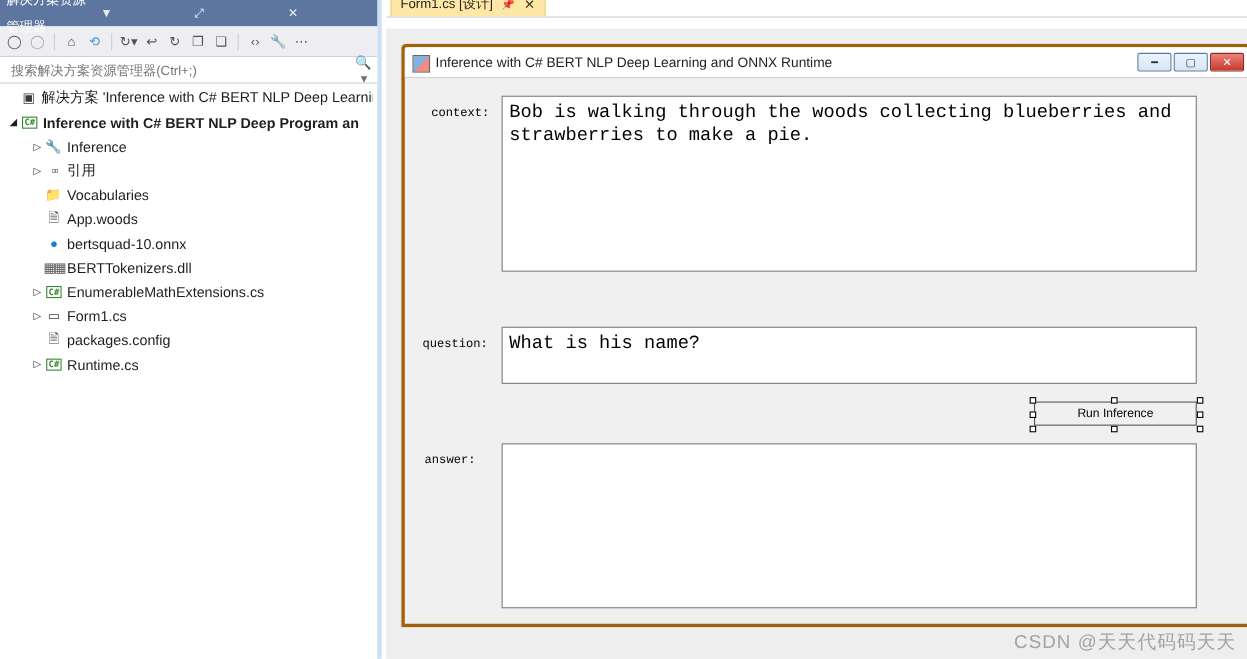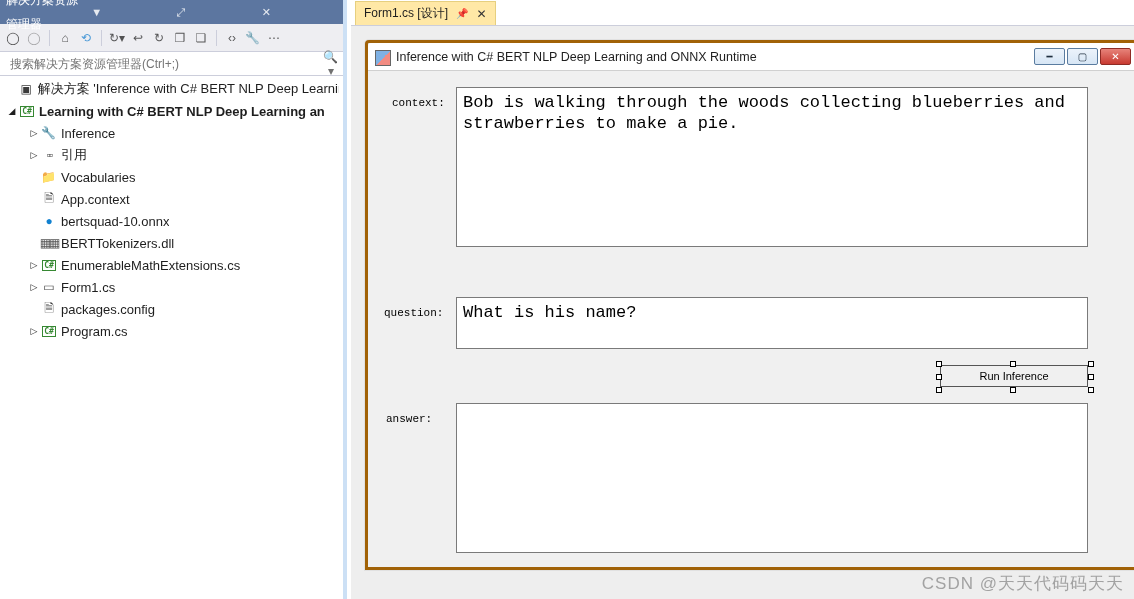--- a/index.html
+++ b/index.html
@@ -54,21 +54,21 @@
   .ic-folder{ color:#DCB67A; font-size:13px; }
   .ic-conf  { color:#3A3A3A; }
   .ic-onnx  { color:#1181D0; font-size:11px; }
   .ic-dll   { color:#555; font-size:10px; letter-spacing:-2px; }
 
   
   #docarea {
     position:absolute; left:351px; top:0; right:0; height:599px; background:#FFF;
   }
 
-  #doctabs { height:26px; background:#FFF; display:flex; align-items:flex-end; padding-left:4px;
+  #doctabs { height:16px; background:#FFF; display:flex; align-items:flex-end; padding-left:4px;
      border-bottom:1px solid #CCCEDB; }
   .doctab { height:24px; background:#FFE8A6; padding:0 8px; display:flex; align-items:center;
      gap:8px; font-size:12px; border-top:1px solid #E6CF7F; border-left:1px solid #E6CF7F;
      border-right:1px solid #E6CF7F; }
   .doctab .pin   { font-size:10px; color:#444; }
   .doctab .close { font-size:12px; color:#333; }
 
   #design-surface {
     position:absolute; left:0; top:26px; right:0; bottom:0; background:#EEEEEE; padding:14px;
   }
@@ -159,21 +159,21 @@
       <span class="arrow none">▶</span>
       <span class="ic ic-sln">▣</span>
       <span class="lbl">解决方案 'Inference with C# BERT NLP Deep Learning</span>
     </div>
 
     <div class="node bold" style="padding-left:6px">
       <span class="arrow">◢</span>
       <span class="ic">
           <span class="ic-cs">C#</span>
         </span>
-      <span class="lbl">Learning with C# BERT NLP Deep Learning an</span>
+      <span class="lbl">Inference with C# BERT NLP Deep Program an</span>
     </div>
 
     <div class="node" style="padding-left:28px">
       <span class="arrow">▷</span>
       <span class="ic ic-wrench">🔧</span>
       <span class="lbl">Inference</span>
     </div>
 
     <div class="node" style="padding-left:28px">
       <span class="arrow">▷</span>
@@ -183,21 +183,21 @@
 
     <div class="node" style="padding-left:28px">
       <span class="arrow none">▶</span>
       <span class="ic ic-folder">📁</span>
       <span class="lbl">Vocabularies</span>
     </div>
 
     <div class="node" style="padding-left:28px">
       <span class="arrow none">▶</span>
       <span class="ic ic-conf">🗎</span>
-      <span class="lbl">App.context</span>
+      <span class="lbl">App.woods</span>
     </div>
 
     <div class="node" style="padding-left:28px">
       <span class="arrow none">▶</span>
       <span class="ic ic-onnx">●</span>
       <span class="lbl">bertsquad-10.onnx</span>
     </div>
 
     <div class="node" style="padding-left:28px">
       <span class="arrow none">▶</span>
@@ -223,21 +223,21 @@
       <span class="arrow none">▶</span>
       <span class="ic ic-conf">🗎</span>
       <span class="lbl">packages.config</span>
     </div>
 
     <div class="node" style="padding-left:28px">
       <span class="arrow">▷</span>
       <span class="ic">
           <span class="ic-cs">C#</span>
         </span>
-      <span class="lbl">Program.cs</span>
+      <span class="lbl">Runtime.cs</span>
     </div>
   </div>
 </div>
 
 <div id="docarea">
 
   <div id="doctabs">
     <div class="doctab">
       <span>Form1.cs [设计]</span>
       <span class="pin">📌</span>

